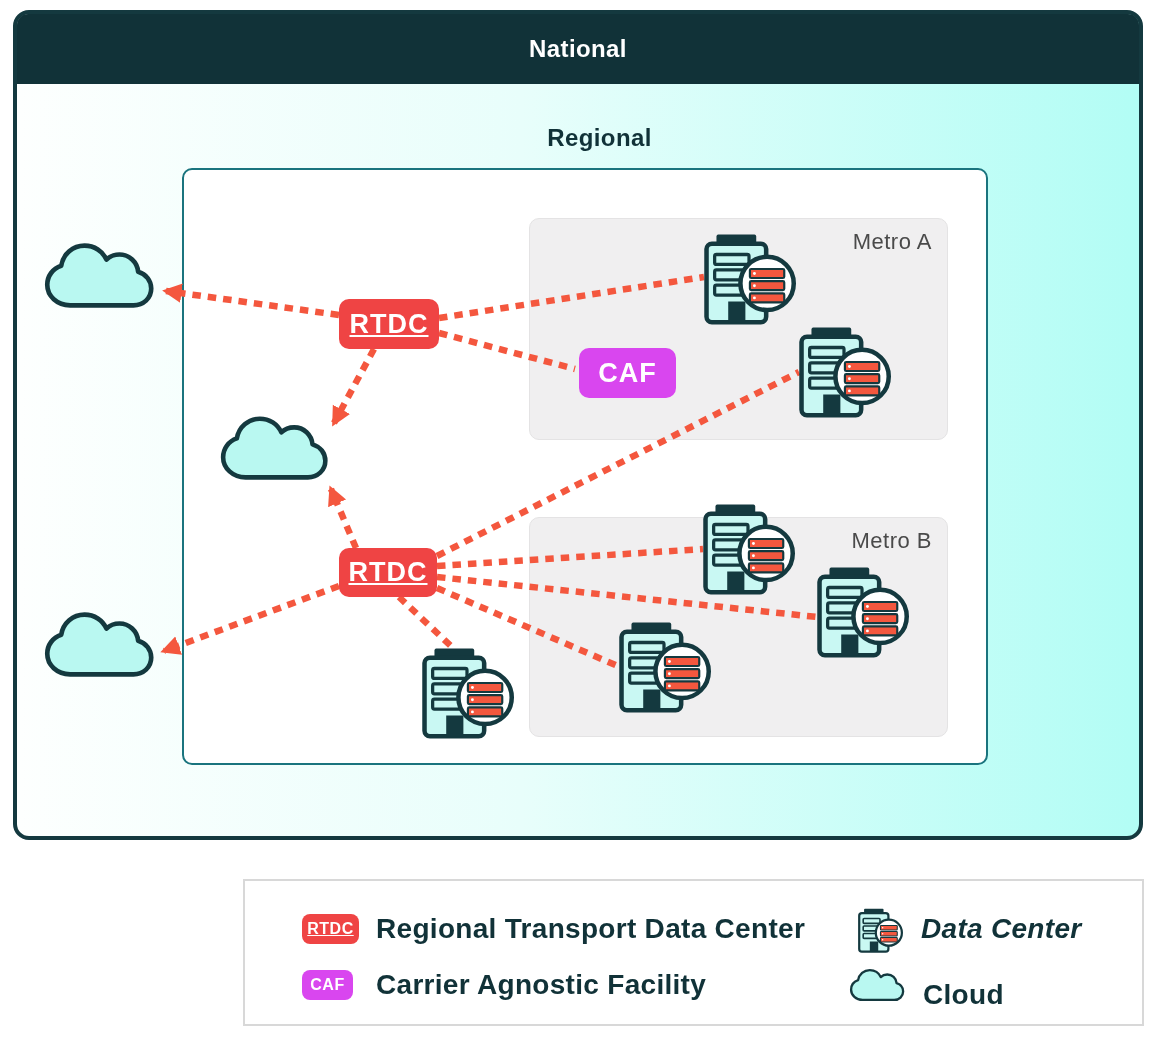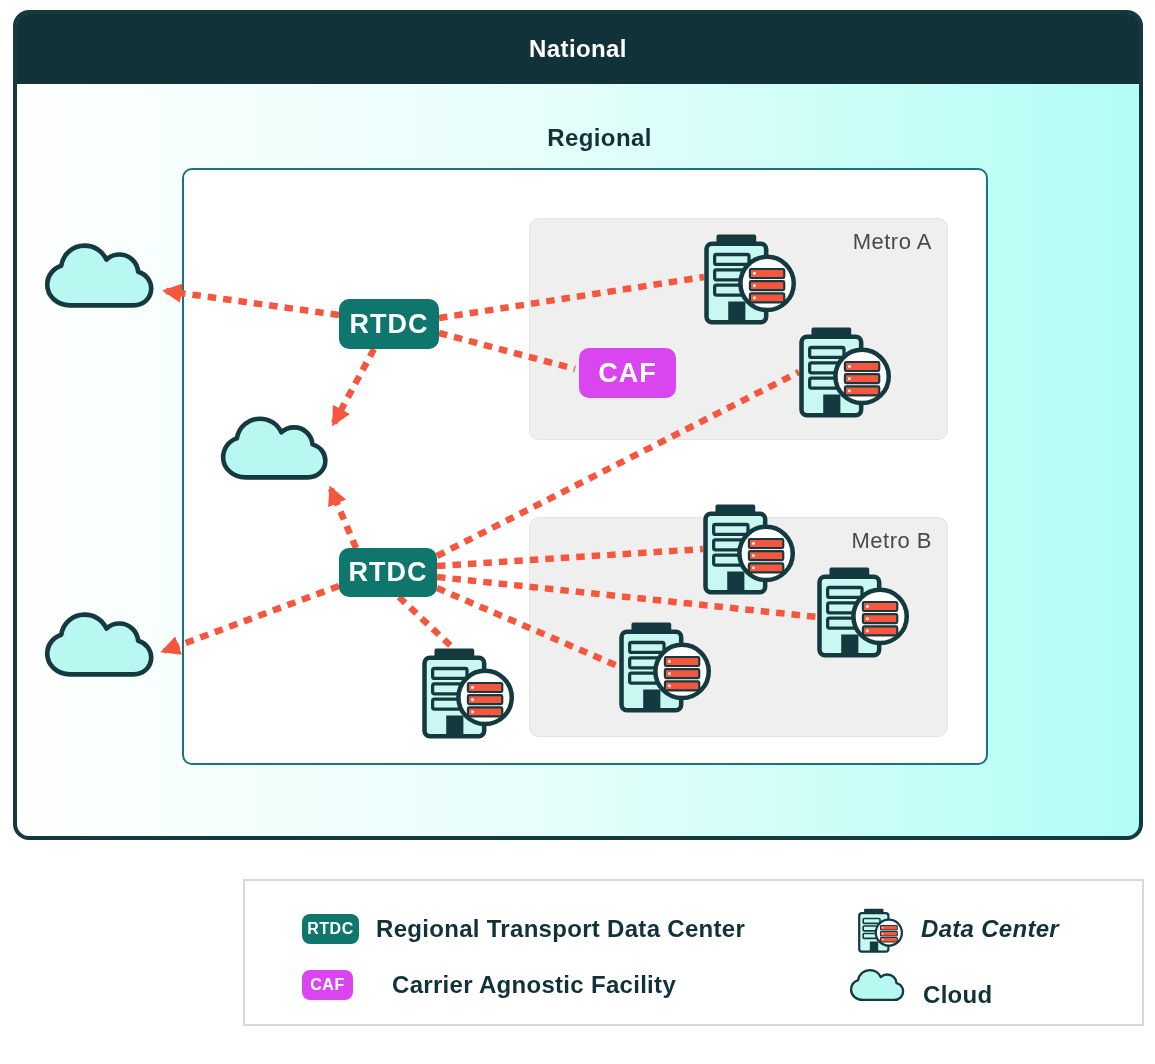--- a/index.html
+++ b/index.html
@@ -43,43 +43,43 @@
   }
   
   #arrows{position:absolute;left:0;top:0;width:1155px;height:850px;z-index:4;}
   
   .node{position:absolute;z-index:5;}
   .node svg{display:block;width:100%;height:100%;}
   .badge{
     position:absolute;z-index:6;display:flex;align-items:center;justify-content:center;
     color:#fff;font-weight:bold;border-radius:10px;letter-spacing:1px;
   }
-  .badge-dark{background:#0f766e;}
+  .badge-dark{background:#ef4444;text-decoration:underline;}
   .badge-red{background:#d946ef;}
   .badge-lg{font-size:27px;}
   .rtdc1{left:339px;top:299px;width:100px;height:50px;}
   .rtdc2{left:339px;top:548px;width:98px;height:49px;}
   .caf{left:579px;top:348px;width:97px;height:50px;}
   
   .legend{
     position:absolute;left:243px;top:879px;width:901px;height:147px;
     background:#fff;border:2px solid #d8d8d8;box-sizing:border-box;z-index:6;
   }
   .legend .badge-sm{
     position:absolute;border-radius:8px;display:flex;align-items:center;justify-content:center;
     color:#fff;font-weight:bold;font-size:16px;letter-spacing:.5px;
   }
   .lg-rtdc{left:57px;top:33px;width:57px;height:30px;}
   .lg-caf{left:57px;top:89px;width:51px;height:30px;}
   .legend .lg-label{
-    position:absolute;color:#113238;font-size:24px;font-weight:bold;
+    position:absolute;color:#113238;font-size:28px;font-weight:bold;
     letter-spacing:.3px;line-height:30px;white-space:nowrap;
   }
   .lg-label1{left:131px;top:33px;}
-  .lg-label2{left:131px;top:89px;margin-left:16px;}
+  .lg-label2{left:131px;top:89px;}
   .lg-label3{left:676px;top:33px;font-style:italic;}
   .lg-label4{left:678px;top:99px;}
   .lg-dc{left:612px;top:25px;width:46px;height:48px;}
   .lg-cloud{left:604px;top:86px;width:56px;height:36px;}
   .lg-icon{position:absolute;}
   .lg-icon svg{display:block;width:100%;height:100%;}
 </style>
 </head>
 <body>
 

